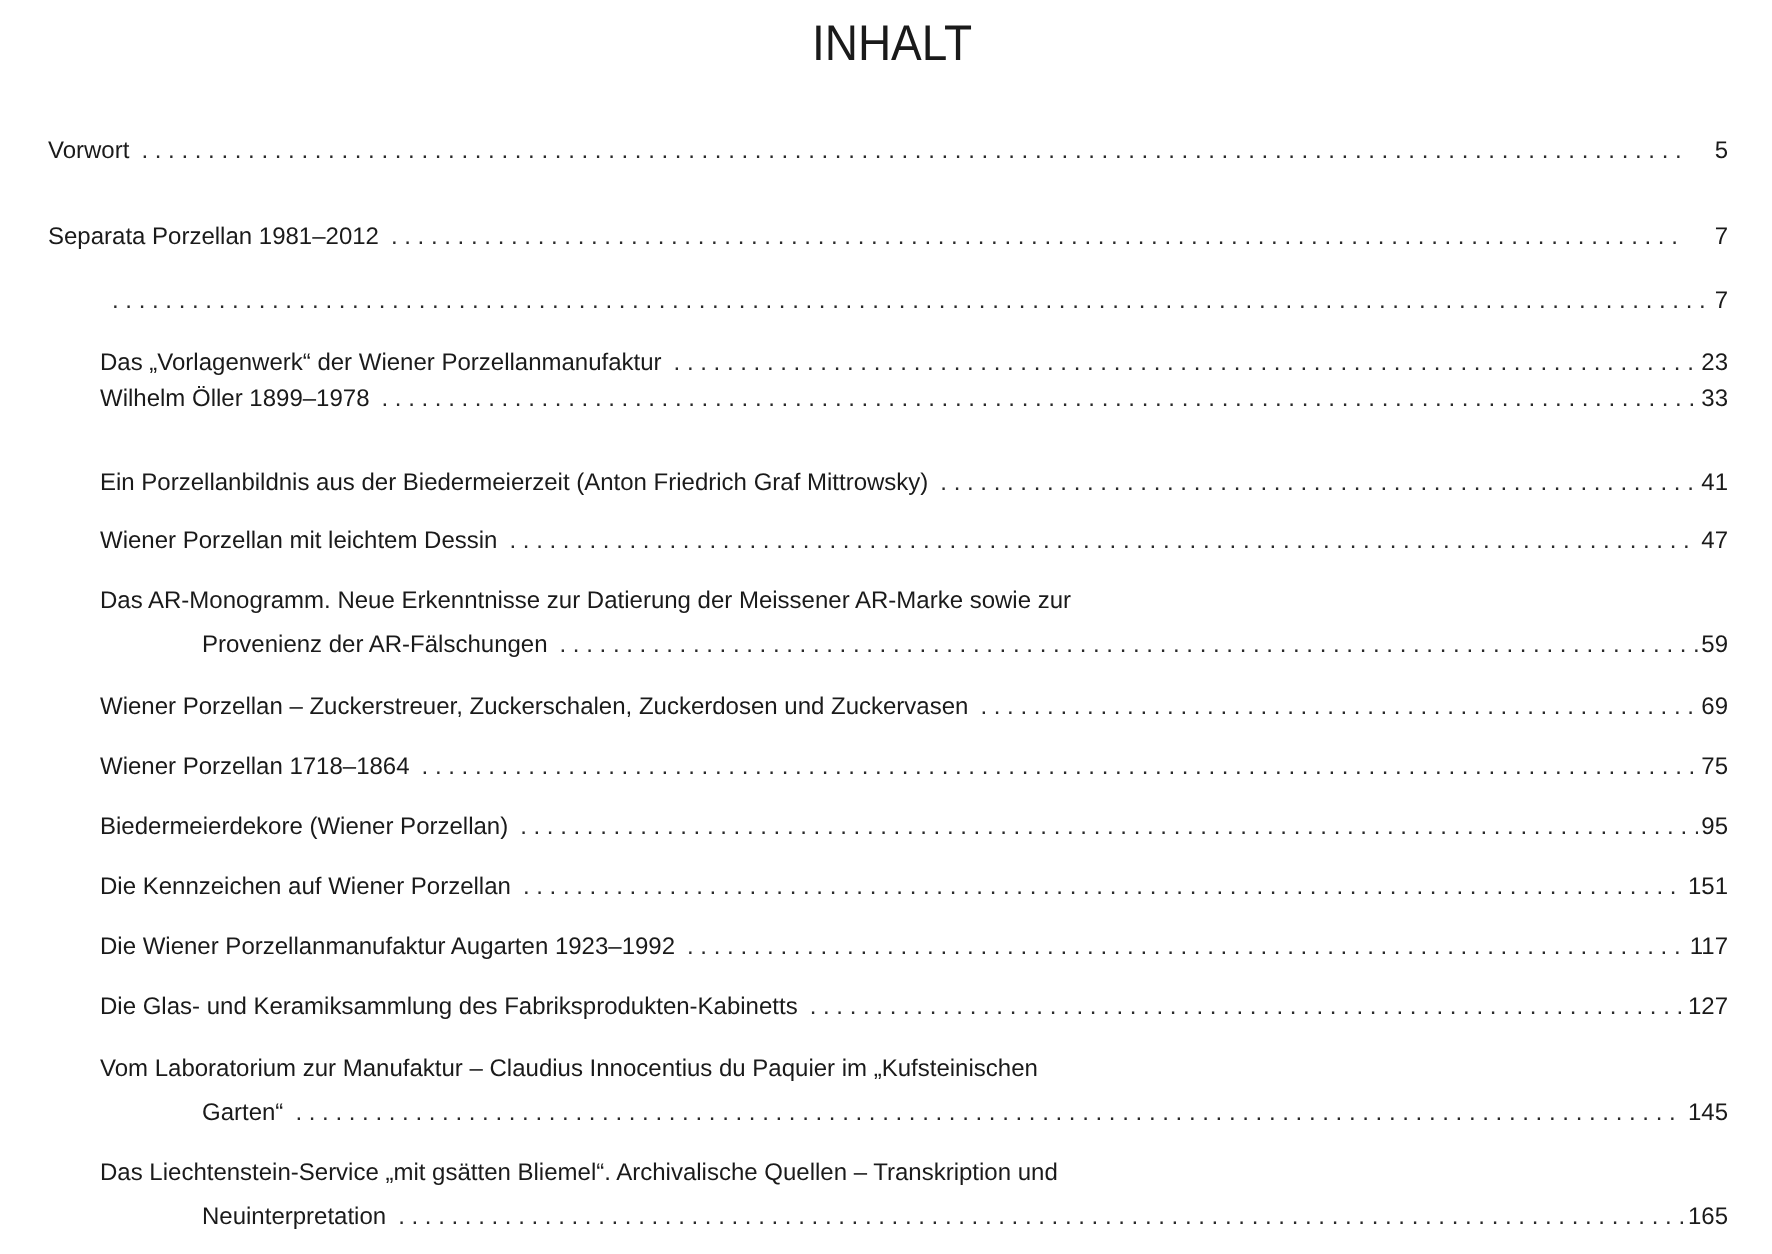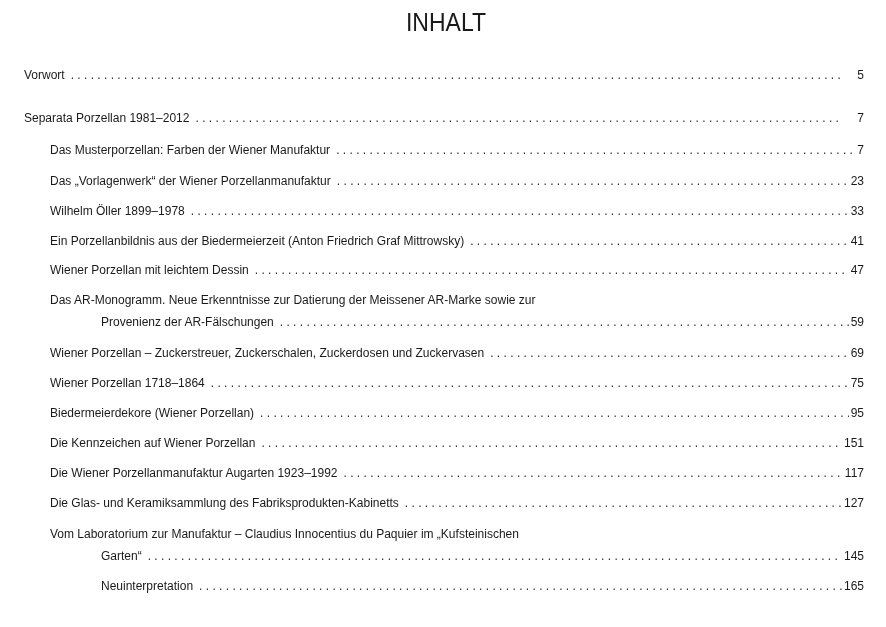--- a/index.html
+++ b/index.html
@@ -100,35 +100,34 @@
   <div class="entry top-entry" style="top:107px;">
     <div class="line">
       <span class="txt">Separata Porzellan 1981–2012</span>
       <span class="dots"></span>
       <span class="pg">7</span>
     </div>
   </div>
 
   <div class="entry sub-entry" style="top:139px;">
     <div class="line">
-      <span class="txt">Das Musterporzellan: Farben der Wiener Manufaktur</span>
       <span class="dots"></span>
       <span class="pg">7</span>
     </div>
   </div>
 
   <div class="entry sub-entry" style="top:170px;">
     <div class="line">
       <span class="txt">Das „Vorlagenwerk“ der Wiener Porzellanmanufaktur</span>
       <span class="dots"></span>
       <span class="pg">23</span>
     </div>
   </div>
 
-  <div class="entry sub-entry" style="top:200px;">
+  <div class="entry sub-entry" style="top:188px;">
     <div class="line">
       <span class="txt">Wilhelm Öller 1899–1978</span>
       <span class="dots"></span>
       <span class="pg">33</span>
     </div>
   </div>
 
   <div class="entry sub-entry" style="top:230px;">
     <div class="line">
       <span class="txt">Ein Porzellanbildnis aus der Biedermeierzeit (Anton Friedrich Graf Mittrowsky)</span>
@@ -205,20 +204,21 @@
   <div class="entry sub-entry" style="top:523px;">
     <div class="first-line">Vom Laboratorium zur Manufaktur – Claudius Innocentius du Paquier im „Kufsteinischen</div>
     <div class="line cont">
       <span class="txt">Garten“</span>
       <span class="dots"></span>
       <span class="pg">145</span>
     </div>
   </div>
 
   <div class="entry sub-entry" style="top:575px;">
+    <div class="first-line">Das Liechtenstein-Service „mit gsätten Bliemel“. Archivalische Quellen – Transkription und</div>
     <div class="line cont">
       <span class="txt">Neuinterpretation</span>
       <span class="dots"></span>
       <span class="pg">165</span>
     </div>
   </div>
 
 </div>
 
 </body></html>

